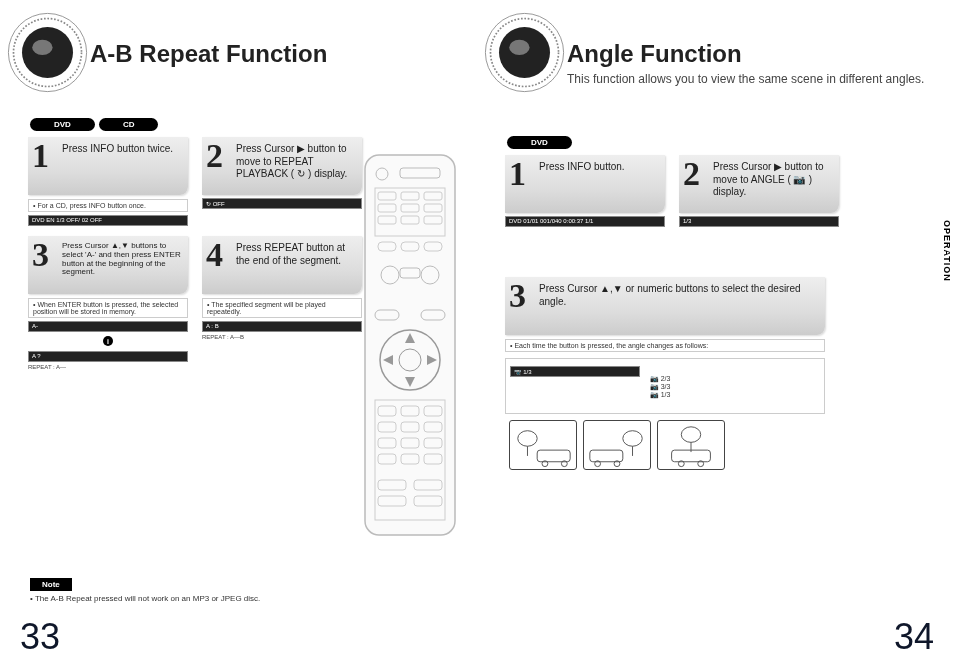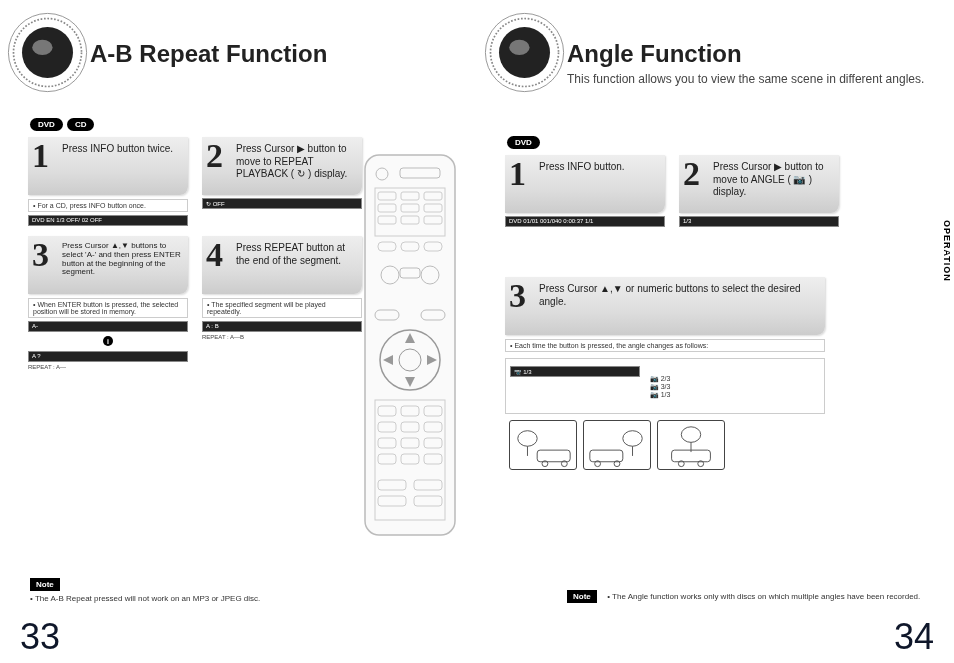--- a/index.html
+++ b/index.html
@@ -47,21 +47,21 @@
     margin-top: 50px;
     margin-left: 10px;
     display: flex;
     gap: 4px;
   }
   .disc-badge {
     background: #000;
     color: #fff;
     font-size: 8px;
     font-weight: bold;
-    padding: 2px 8px;
+    padding: 2px 24px;
     border-radius: 8px;
   }
   .steps-grid {
     display: grid;
     grid-template-columns: 160px 160px;
     gap: 10px 14px;
     margin-top: 6px;
     margin-left: 8px;
   }
   .step-card {
@@ -138,21 +138,21 @@
     border-radius: 0 0 8px 0;
     background: linear-gradient(to right, #eee 0%, #fff 80%);
     width: 280px;
   }
   .note-block {
     position: absolute;
     bottom: 60px;
     left: 30px;
   }
   .note-label {
-    background:#000;color:#fff;font-size:8px;font-weight:bold;padding:2px 6px;display:inline-block;
+    background:#000;color:#fff;font-size:8px;font-weight:bold;padding:2px 12px;display:inline-block;
   }
   .note-text { font-size:8px; color:#333; margin-top:3px; }
   .page-num {
     position: absolute;
     bottom: 5px;
     font-size: 36px;
     color: #0f172a;
     font-weight: 300;
     font-family: Arial, sans-serif;
   }
@@ -402,22 +402,18 @@
                 <line x1="34" y1="22" x2="34" y2="32" stroke="#555"></line>
                 <rect x="14" y="30" width="40" height="12" rx="3" fill="none" stroke="#555"></rect>
                 <circle cx="24" cy="44" r="3" fill="none" stroke="#555"></circle>
                 <circle cx="44" cy="44" r="3" fill="none" stroke="#555"></circle>
               </svg>
           </div>
         </div>
       </div>
     </div>
 
-    <div class="note-block" style="left:90px;">
-      <span class="note-label">Note</span>
-      <span class="note-text" style="display:inline;margin-left:6px;">• The Angle function works only with discs on which multiple angles have been recorded.</span>
-    </div>
 
     <div class="side-tab">OPERATION</div>
     <div class="page-num right">34</div>
   </div>
 
 </div>
 
 </body></html>

